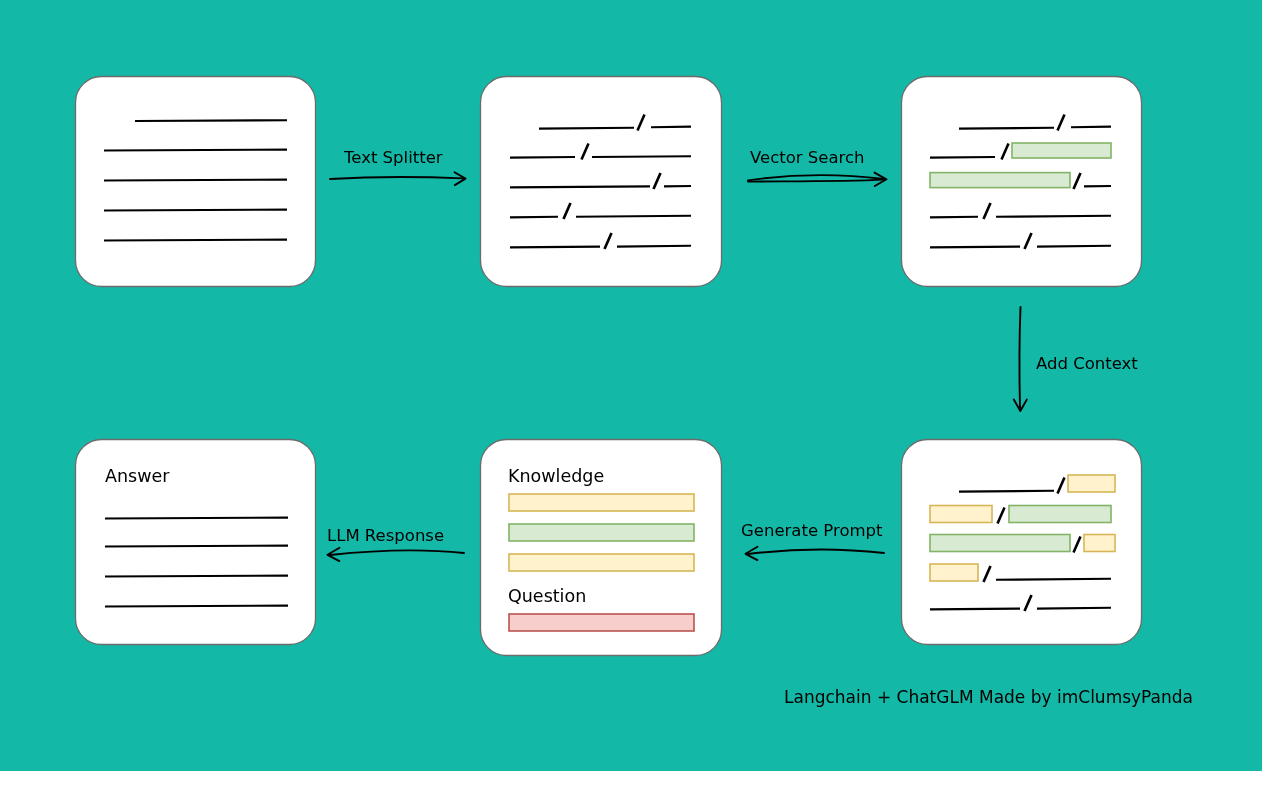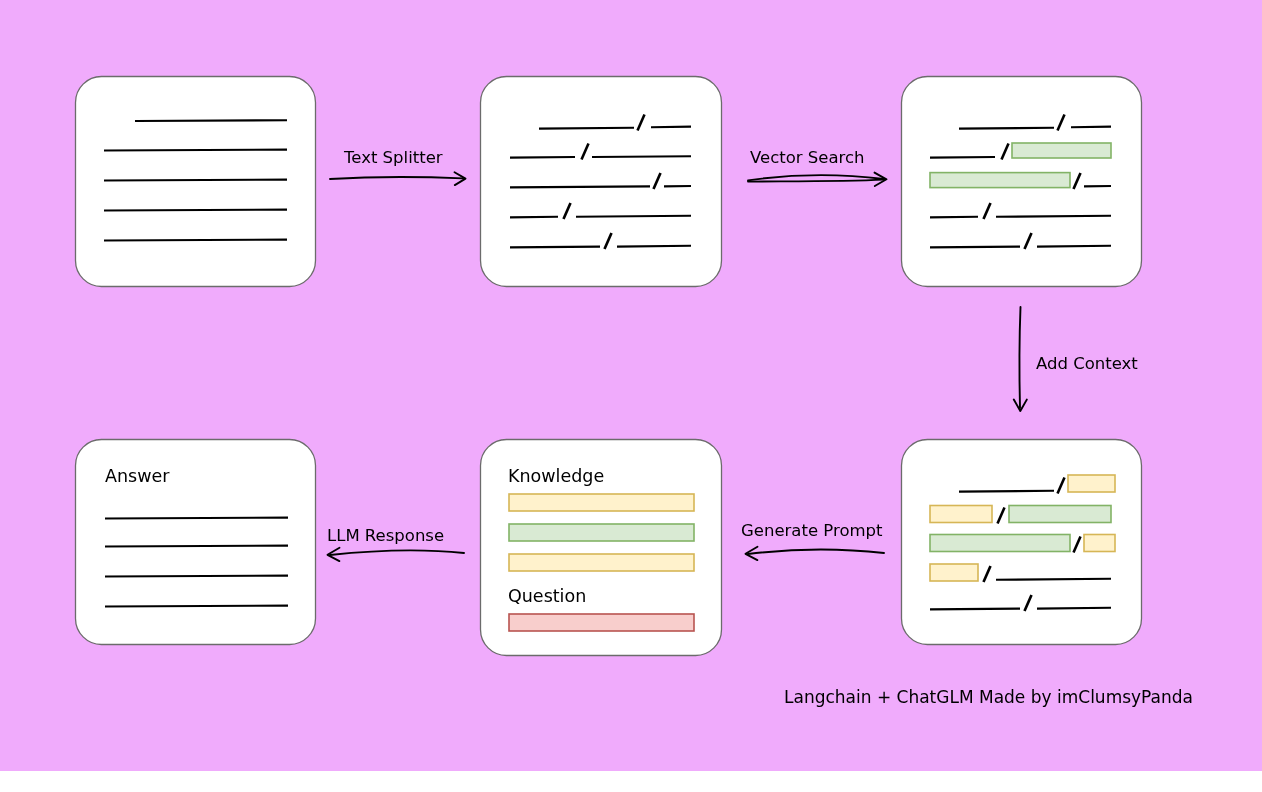--- a/index.html
+++ b/index.html
@@ -10,21 +10,21 @@
   body {
     width: 1262px;
     height: 792px;
     font-family: "DejaVu Sans", sans-serif;
     overflow: hidden;
   }
   #diagram-root {
     position: relative;
     width: 1262px;
     height: 771px;
-    background: #f0abfc;
+    background: #14b8a6;
   }
   svg.diagram-canvas {
     position: absolute;
     top: 0;
     left: 0;
     width: 1262px;
     height: 792px;
   }
   .node-box {
     fill: #ffffff;

